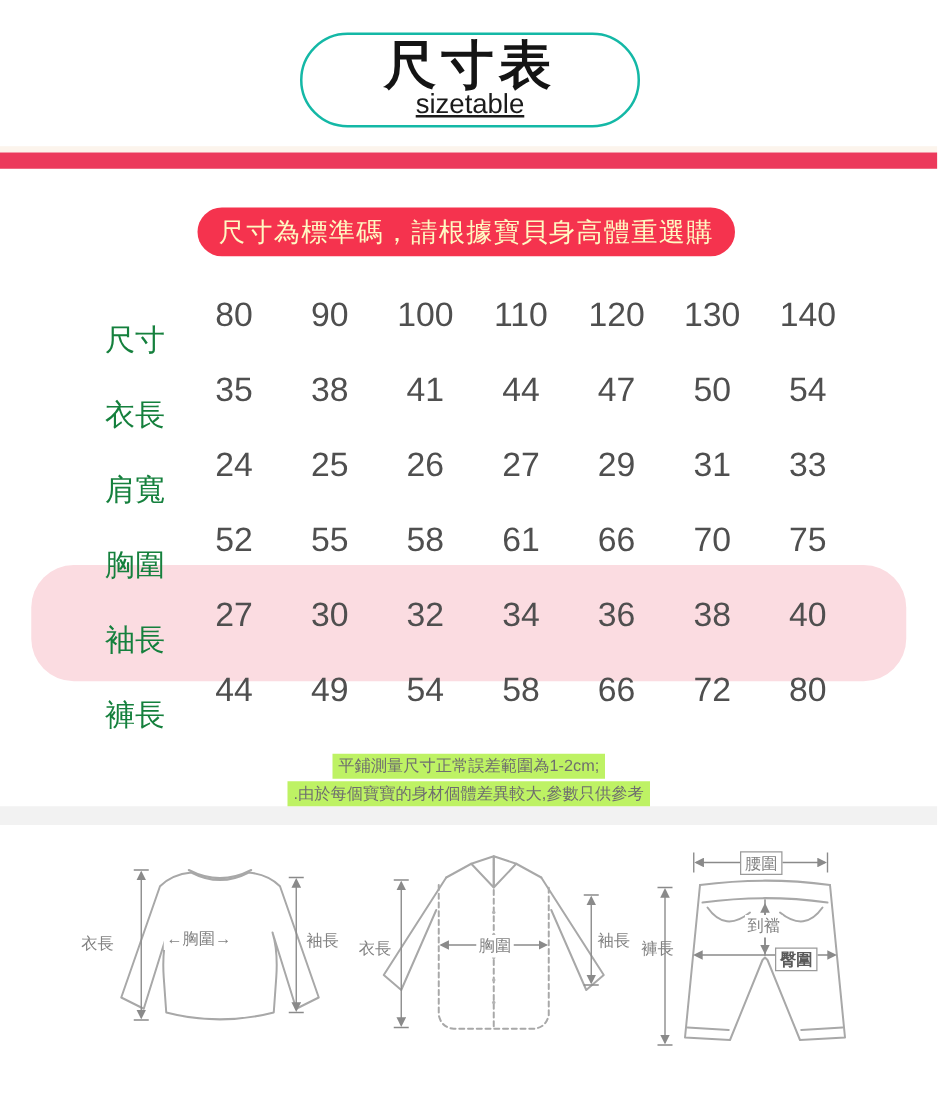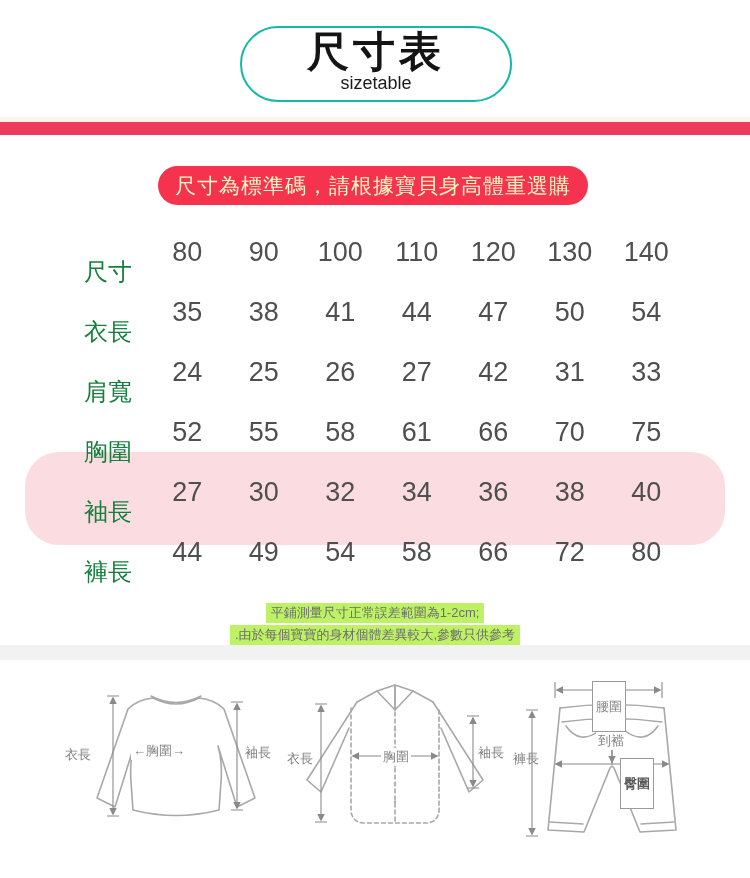--- a/index.html
+++ b/index.html
@@ -2,21 +2,21 @@
 <html><head>
 <meta charset="utf-8">
 <style>
   html,body{margin:0;padding:0;background:#fff;}
   .page{position:relative;width:750px;height:878px;background:#ffffff;overflow:hidden;
         font-family:"Liberation Sans","DejaVu Sans",sans-serif;}
   
   .capsule{position:absolute;left:240px;top:26px;width:268px;height:72px;
            border:2px solid #14b8a6;border-radius:44px;text-align:center;background:#fff;}
   .capsule-title{font-size:42px;font-weight:700;color:#141414;letter-spacing:4px;line-height:46px;margin-top:1px;}
-  .capsule-sub{font-size:18px;color:#1b1b1b;line-height:20px;margin-top:-2px;}
+  .capsule-sub{font-size:22px;color:#1b1b1b;line-height:20px;margin-top:-2px;text-decoration:underline;}
   .cream-strip{position:absolute;left:0;top:117px;width:750px;height:5px;background:#fcf4ec;}
   .stripe{position:absolute;left:0;top:122px;width:750px;height:13px;background:#ec3a5c;}
   
   .banner{position:absolute;left:158px;top:166px;width:430px;height:39px;background:#f5334e;
           border-radius:20px;color:#fef9c3;font-size:21px;display:flex;align-items:center;
           justify-content:center;letter-spacing:1px;}
   
   .highlight-band{position:absolute;left:25px;top:452px;width:700px;height:93px;
                   background:#fbdce1;border-radius:34px;z-index:1;}
   .size-grid{position:absolute;left:67px;top:222px;z-index:2;display:grid;
@@ -28,21 +28,21 @@
          align-items:center;gap:2px;z-index:2;}
   .note-line{font-size:13px;color:#6e6e6e;background:#bef264;padding:2px 5px;line-height:16px;}
   .gray-band{position:absolute;left:0;top:645px;width:750px;height:15px;background:#f2f2f2;}
   
   .diagram{position:absolute;}
   .diagram svg{position:absolute;left:0;top:0;}
   #d1{left:55px;top:682px;width:220px;height:160px;}
   #d2{left:285px;top:682px;width:220px;height:160px;}
   #d3{left:512px;top:668px;width:200px;height:178px;}
   .dlabel{position:absolute;font-size:13px;color:#828282;white-space:nowrap;z-index:3;}
-  .boxed{border:1px solid #9a9a9a;background:#fff;padding:16px 3px;line-height:17px;}
+  .boxed{border:1px solid #9a9a9a;background:#fff;padding:0 3px;line-height:17px;}
   .whitebg{background:#fff;padding:0 2px;}
   .bold{font-weight:700;color:#5a5a5a;}
   .garment{stroke:#a8a8a8;fill:none;stroke-width:1.6;stroke-linejoin:round;stroke-linecap:round;}
   .measure{stroke:#8a8a8a;fill:none;stroke-width:1.1;}
   .dashed{stroke-dasharray:4 3;}
 </style>
 </head>
 <body>
 
 <div class="page">
@@ -75,21 +75,21 @@
       <div class="cell">41</div>
       <div class="cell">44</div>
       <div class="cell">47</div>
       <div class="cell">50</div>
       <div class="cell">54</div>
       <div class="cell label">肩寬</div>
       <div class="cell">24</div>
       <div class="cell">25</div>
       <div class="cell">26</div>
       <div class="cell">27</div>
-      <div class="cell">42</div>
+      <div class="cell">29</div>
       <div class="cell">31</div>
       <div class="cell">33</div>
       <div class="cell label">胸圍</div>
       <div class="cell">52</div>
       <div class="cell">55</div>
       <div class="cell">58</div>
       <div class="cell">61</div>
       <div class="cell">66</div>
       <div class="cell">70</div>
       <div class="cell">75</div>

